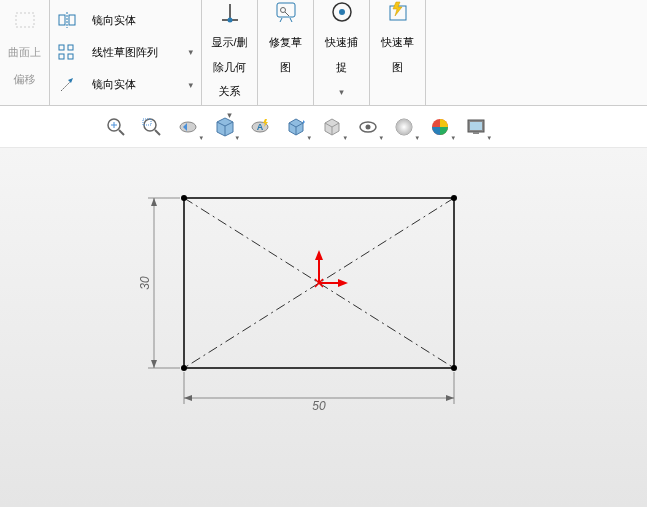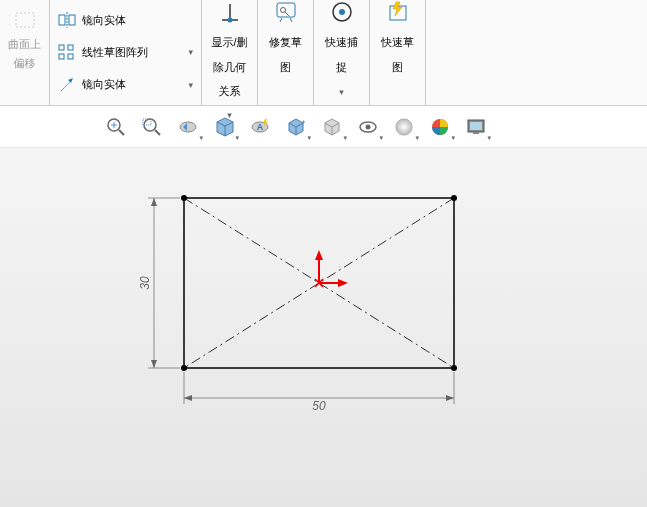--- a/index.html
+++ b/index.html
@@ -1,22 +1,22 @@
 <!DOCTYPE html>
 <html><head>
 <meta charset="utf-8">
 <style>
   * { box-sizing: border-box; margin: 0; padding: 0; }
   body { font-family: "Microsoft YaHei", sans-serif; font-size: 11px; background: #fff; width: 647px; height: 507px; overflow: hidden; position: relative; }
   .ribbon { display: flex; height: 106px; border-bottom: 1px solid #ccc; background: #fafafa; }
   .ribbon-group { border-right: 1px solid #ccc; padding: 4px 8px; display: flex; flex-direction: column; }
-  .offset-group { width: 50px; align-items: center; text-align: center; color: #999; gap: 6px; justify-content: flex-start; padding-top: 8px; }
+  .offset-group { width: 50px; align-items: center; text-align: center; color: #999; gap: 14px; justify-content: flex-start; padding-top: 8px; }
   .offset-group .lbl { line-height: 1.15; }
   .entity-group { width: 152px; justify-content: space-around; }
-  .entity-row { display: flex; align-items: center; gap: 6px; height: 24px; cursor: pointer; }
+  .entity-row { display: flex; align-items: center; gap: 16px; height: 24px; cursor: pointer; }
   .entity-row .drop { margin-left: auto; color: #666; font-size: 9px; }
   .big-group { justify-content: flex-start; align-items: center; text-align: center; width: 56px; gap: 12px; cursor: pointer; padding-top: 0; }
   .big-group.wider { width: 64px; }
   .big-group .lbl { line-height: 1.15; }
   .big-group .drop { margin-top: auto; margin-bottom: 4px; color: #666; font-size: 9px; }
   .ico24 { width: 24px; height: 24px; display: flex; align-items: center; justify-content: center; }
   .ico18 { width: 18px; height: 18px; display: flex; align-items: center; justify-content: center; }
   .toolbar2 { display: flex; gap: 4px; align-items: center; padding: 6px 0 6px 100px; height: 42px; background: #fff; border-bottom: 1px solid #e8e8e8; }
   .tb-btn { width: 32px; height: 28px; display: flex; align-items: center; justify-content: center; cursor: pointer; border-radius: 2px; position: relative; }
   .tb-btn .drop-mini { position: absolute; bottom: -1px; right: 1px; font-size: 7px; color: #666; }

